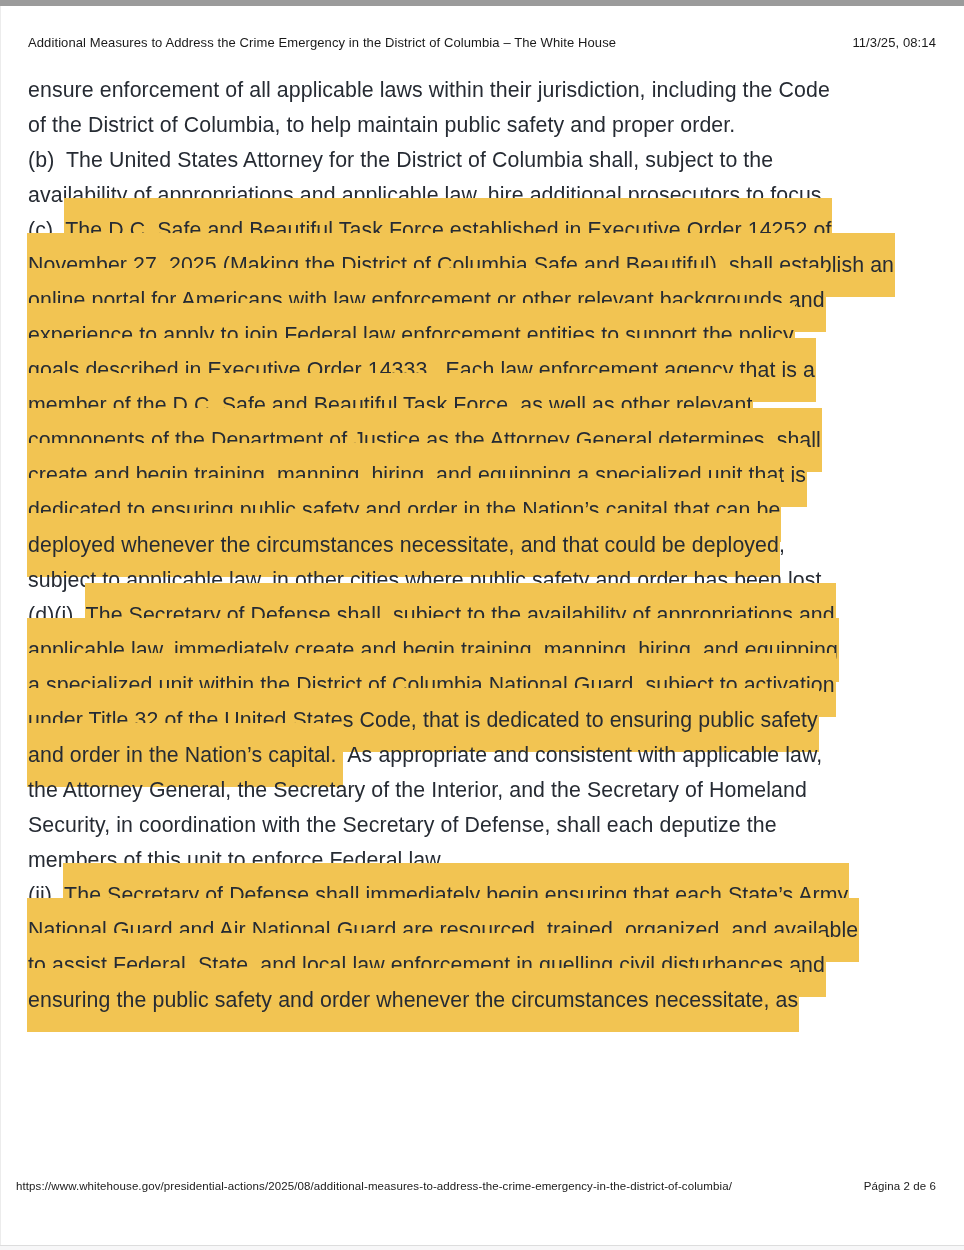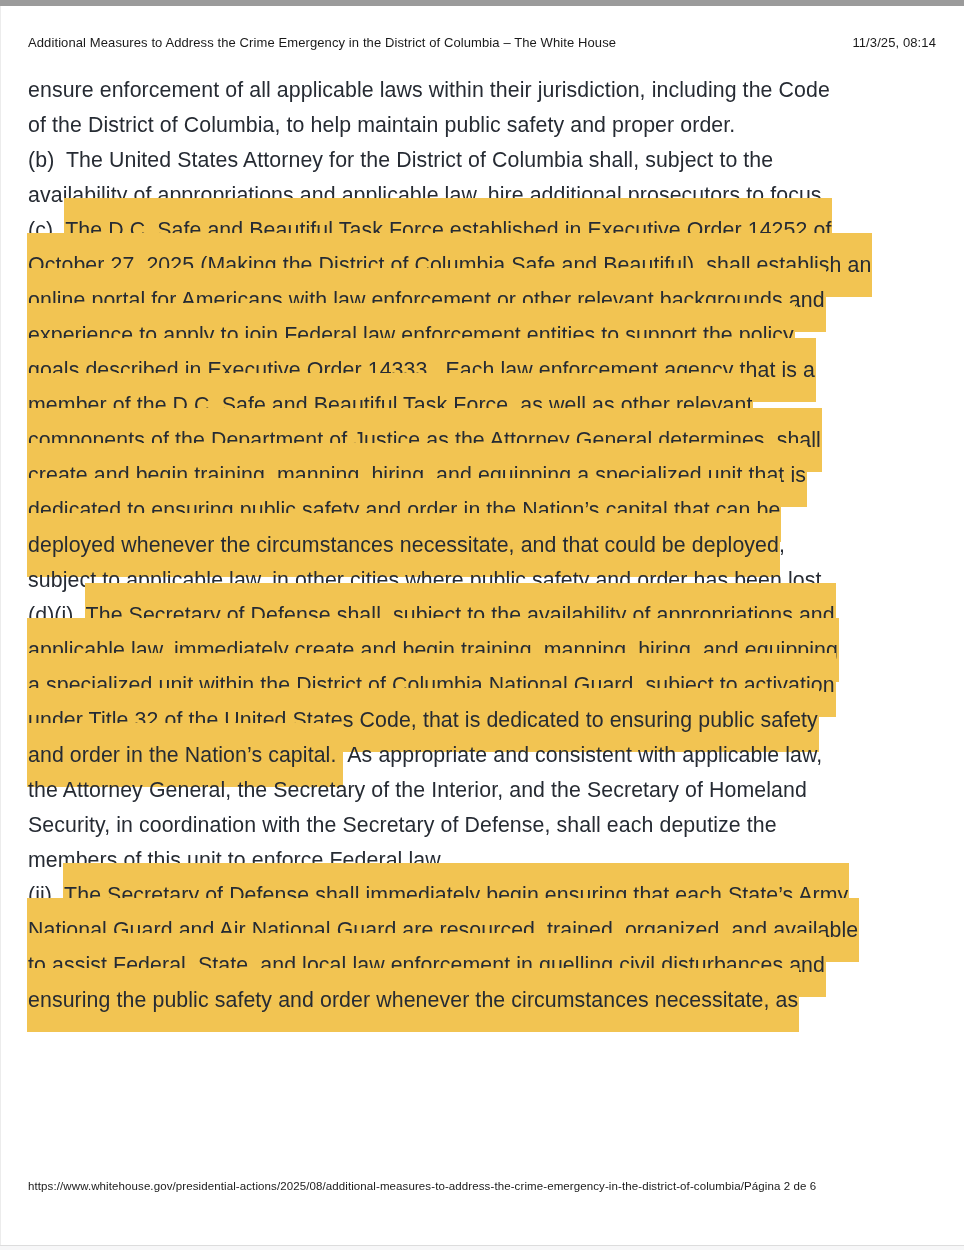--- a/index.html
+++ b/index.html
@@ -49,25 +49,25 @@
     height: 35px;
     white-space: pre;
   }
   .line .hl {
     background: var(--hl);
     padding: 20px 1px;
     margin: 4px -1px;
   }
   .print-footer {
     position: absolute;
-    left: 28px;
+    left: 16px;
     right: 28px;
     bottom: 58px;
     display: flex;
-    justify-content: flex-start;
+    justify-content: space-between;
     align-items: baseline;
     font-size: 11.5px;
     color: var(--meta);
     letter-spacing: 0.1px;
   }
   .bottom-edge {
     position: absolute;
     left: 0; right: 0; bottom: 0;
     height: 5px;
     background: #f7f7f8;
@@ -84,21 +84,21 @@
   <span>Additional Measures to Address the Crime Emergency in the District of Columbia – The White House</span>
   <span>11/3/25, 08:14</span>
 </div>
 
 <div class="doc-body">
     <div class="line"><span>ensure enforcement of all applicable laws within their jurisdiction, including the Code</span></div>
     <div class="line"><span>of the District of Columbia, to help maintain public safety and proper order.</span></div>
     <div class="line"><span>(b)  The United States Attorney for the District of Columbia shall, subject to the</span></div>
     <div class="line"><span>availability of appropriations and applicable law, hire additional prosecutors to focus</span></div>
     <div class="line"><span>(c)  </span><span class="hl">The D.C. Safe and Beautiful Task Force established in Executive Order 14252 of</span></div>
-    <div class="line"><span class="hl">October 27, 2025 (Making the District of Columbia Safe and Beautiful), shall establish an</span></div>
+    <div class="line"><span class="hl">November 27, 2025 (Making the District of Columbia Safe and Beautiful), shall establish an</span></div>
     <div class="line"><span class="hl">online portal for Americans with law enforcement or other relevant backgrounds and</span></div>
     <div class="line"><span class="hl">experience to apply to join Federal law enforcement entities to support the policy</span></div>
     <div class="line"><span class="hl">goals described in Executive Order 14333.  Each law enforcement agency that is a</span></div>
     <div class="line"><span class="hl">member of the D.C. Safe and Beautiful Task Force, as well as other relevant</span></div>
     <div class="line"><span class="hl">components of the Department of Justice as the Attorney General determines, shall</span></div>
     <div class="line"><span class="hl">create and begin training, manning, hiring, and equipping a specialized unit that is</span></div>
     <div class="line"><span class="hl">dedicated to ensuring public safety and order in the Nation’s capital that can be</span></div>
     <div class="line"><span class="hl">deployed whenever the circumstances necessitate, and that could be deployed</span><span>,</span></div>
     <div class="line"><span>subject to applicable law, in other cities where public safety and order has been lost.</span></div>
     <div class="line"><span>(d)(i)  </span><span class="hl">The Secretary of Defense shall, subject to the availability of appropriations and</span></div>

